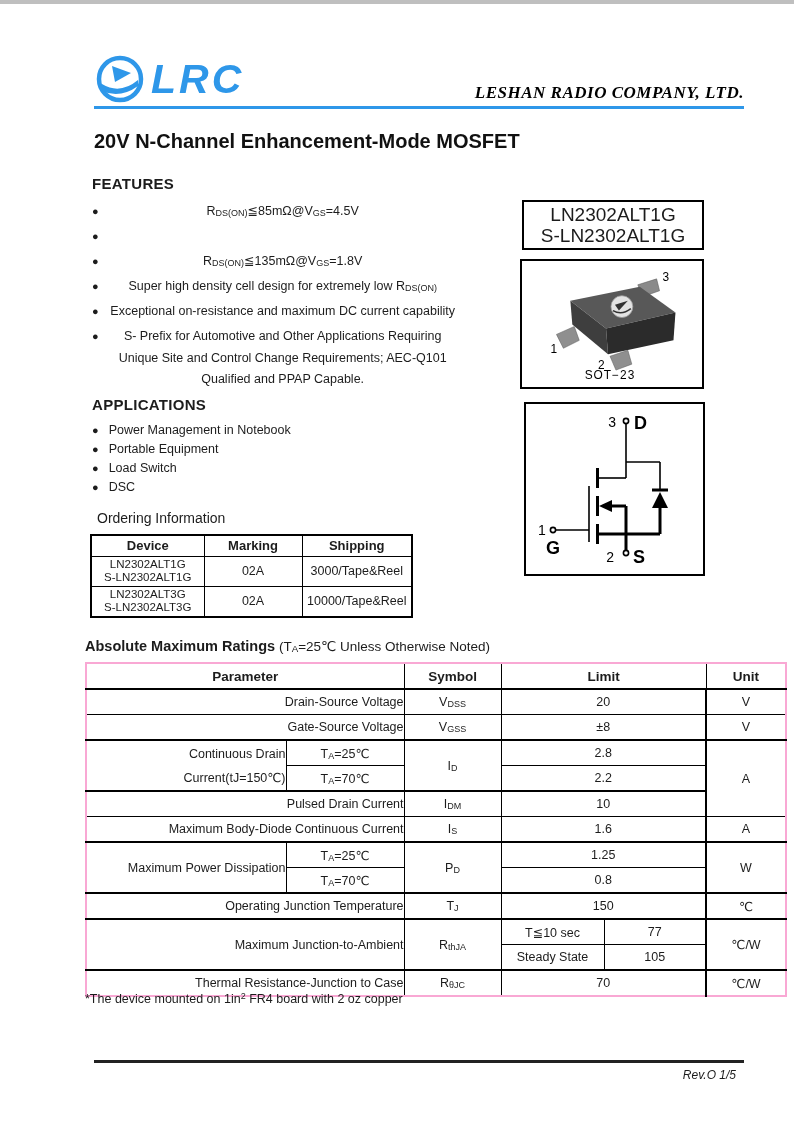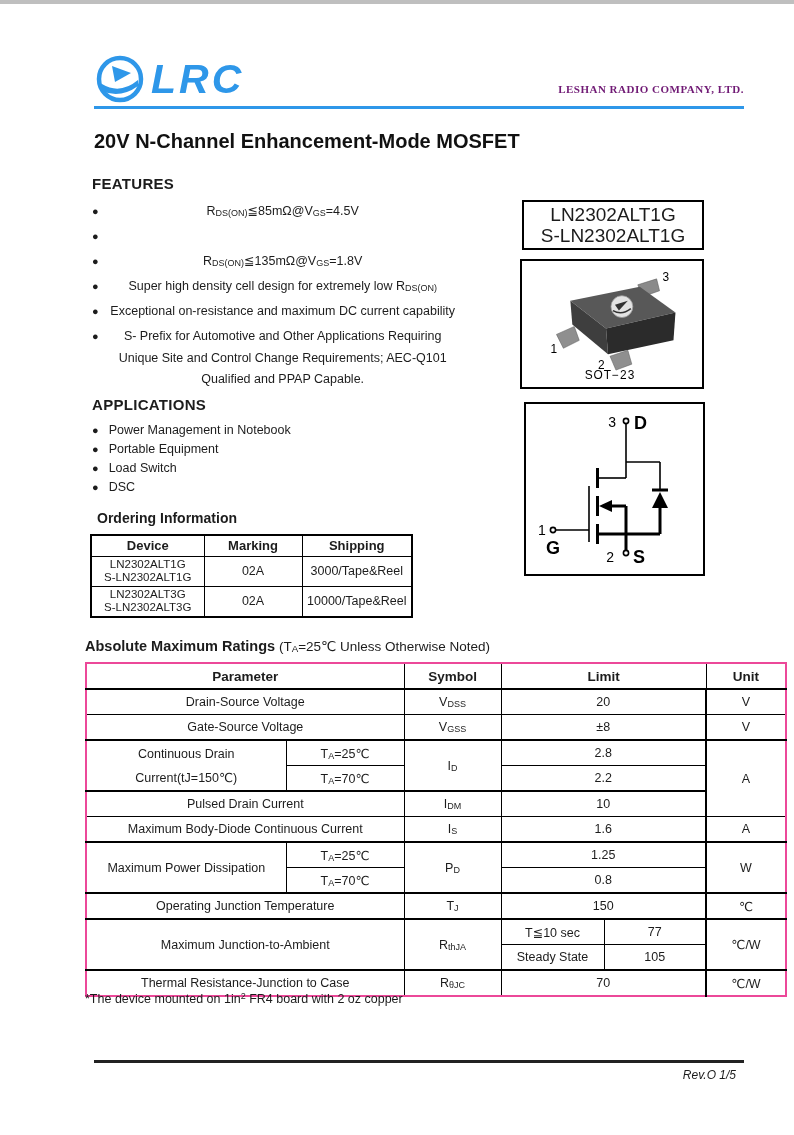--- a/index.html
+++ b/index.html
@@ -13,37 +13,37 @@
 
   
   .logo { position:absolute; left:94px; top:48px; display:flex; align-items:center; }
   .logo-lrc {
     font-size:41px; font-weight:bold; font-style:italic; line-height:1;
     color:#2E97E9; letter-spacing:3px; margin-left:5px;
   }
   .company {
     position:absolute; right:50px; top:79px;
     font-family:"Liberation Serif","DejaVu Serif",serif;
-    font-weight:bold; font-size:11px; color:#701a75;
+    font-weight:bold; font-style:italic; font-size:17px; color:#000000;
     letter-spacing:0.5px;
   }
   .header-rule { position:absolute; left:94px; right:50px; top:102px; height:3px; background:#2E97E9; }
   .title { position:absolute; left:94px; top:126px; font-size:20px; font-weight:bold; color:#111;text-align:right; }
 
   
   .left-col { position:absolute; left:92px; top:171px; width:432px; }
   .section-h { font-size:15px; font-weight:bold; margin:0; letter-spacing:0.3px; }
   ul.bullets { list-style:none; margin:9px 0 0 0; padding:0; }
   ul.bullets li { display:flex; gap:10px; font-size:12.5px; line-height:21.5px; margin-bottom:3.5px; }
   ul.bullets .dot { font-size:11px; line-height:21.5px; flex:0 0 auto; }
   ul.bullets .b-text { width:348px;text-align:center; }
   ul.apps { list-style:none; margin:8px 0 0 0; padding:0; }
   ul.apps li { display:flex; gap:10px; font-size:12.5px; line-height:19px; margin-bottom:0; }
   ul.apps .dot { font-size:11px; line-height:19px; }
-  .ordering-h { margin:13px 0 0 5px; font-size:14px; font-weight:bold; }
+  .ordering-h { margin:13px 0 0 5px; font-size:14px; font-weight:normal; }
 
   table.order { border-collapse:collapse; border:2px solid #000; margin-top:8px; margin-left:-2px; }
   table.order th { border:1px solid #000; font-size:13px; height:20px; padding:0 20px; }
   table.order td { border:1px solid #000; text-align:center; font-size:12.5px; height:29px; padding:0 3px; }
   table.order td.dev { font-size:11.5px; line-height:13px; }
   .col-dev{width:113px} .col-mark{width:98px} .col-ship{width:110px}
 
   
   .part-box {
     position:absolute; left:522px; top:196px; width:178px; height:46px;
@@ -52,25 +52,25 @@
   }
   .pkg-box { position:absolute; left:520px; top:255px; width:180px; height:126px; border:2px solid #000; }
   .sym-box { position:absolute; left:524px; top:398px; width:177px; height:170px; border:2px solid #000; }
   svg text { font-family:"Liberation Sans","DejaVu Sans",sans-serif; }
 
   
   .ratings-head { position:absolute; left:85px; top:634px; font-size:13.5px; }
   .ratings-head b { font-size:14.5px; }
   table.ratings {
     position:absolute; left:85px; top:658px; width:700px;
-    border-collapse:collapse; table-layout:fixed; border:2px solid #ec4899;
+    border-collapse:collapse; table-layout:fixed; border:2px solid #f9a8d4;
   }
   table.ratings td, table.ratings th { border:1px solid #000; font-size:12.5px; height:24px; padding:0; overflow:hidden; }
   table.ratings th { font-size:13.5px; }
-  table.ratings td.p { text-align:center; }
+  table.ratings td.p { text-align:right; }
   table.ratings td.c, table.ratings td.s, table.ratings td.l, table.ratings td.u { text-align:center; }
   table.ratings td.u { border-left:2px solid #000; }
   table.ratings tr.thick td { border-top:2px solid #000; }
   .c1{width:200px}.c2{width:118px}.c3{width:97px}.c4{width:103px}.c5{width:102px}.c6{width:80px}
 
   .footnote { position:absolute; left:85px; top:988px; font-size:12.5px; }
 
   
   .footer-rule { position:absolute; left:94px; right:50px; top:1056px; height:3px; background:#222; }
   .rev { position:absolute; right:58px; top:1064px; font-size:12px;font-style:italic; }

